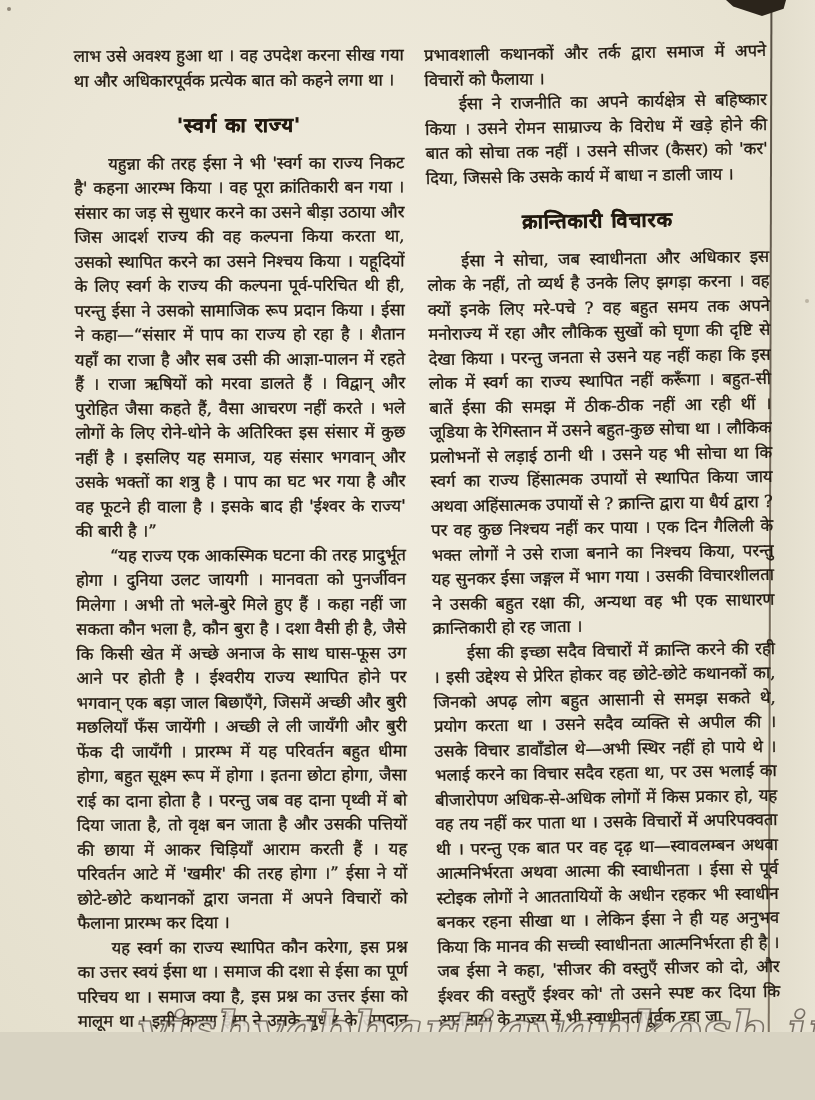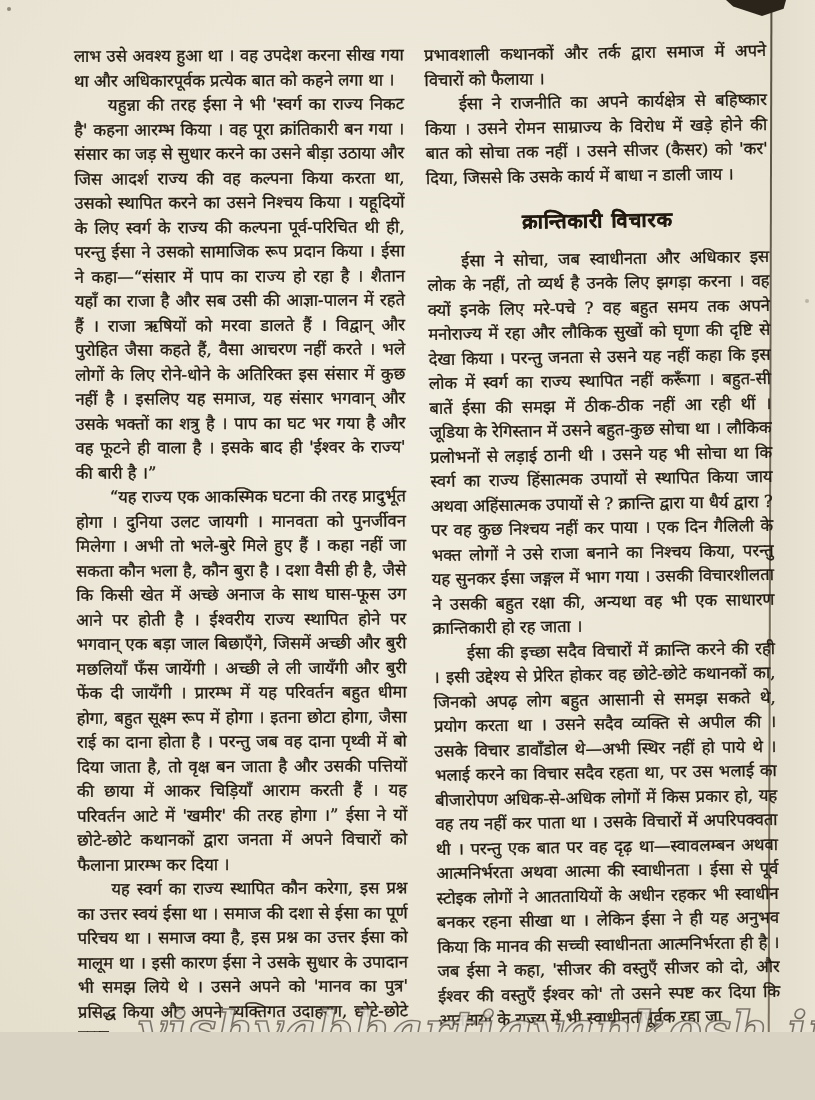--- a/index.html
+++ b/index.html
@@ -49,20 +49,21 @@
 
 <div class="page">
 
   <div class="edge-shade"></div>
   <div class="edge-line"></div>
   <div class="corner-blob"></div>
   <div class="specks"></div>
 
   <div class="col col-left">
     <p class="cont">लाभ उसे अवश्य हुआ था । वह उपदेश करना सीख गया था और अधिकारपूर्वक प्रत्येक बात को कहने लगा था ।</p>
+    <h2 class="heading">'स्वर्ग का राज्य'</h2>
     <p class="para">यहुन्ना की तरह ईसा ने भी 'स्वर्ग का राज्य निकट है' कहना आरम्भ किया । वह पूरा क्रांतिकारी बन गया । संसार का जड़ से सुधार करने का उसने बीड़ा उठाया और जिस आदर्श राज्य की वह कल्पना किया करता था, उसको स्थापित करने का उसने निश्चय किया । यहूदियों के लिए स्वर्ग के राज्य की कल्पना पूर्व-परिचित थी ही, परन्तु ईसा ने उसको सामाजिक रूप प्रदान किया । ईसा ने कहा—“संसार में पाप का राज्य हो रहा है । शैतान यहाँ का राजा है और सब उसी की आज्ञा-पालन में रहते हैं । राजा ऋषियों को मरवा डालते हैं । विद्वान् और पुरोहित जैसा कहते हैं, वैसा आचरण नहीं करते । भले लोगों के लिए रोने-धोने के अतिरिक्त इस संसार में कुछ नहीं है । इसलिए यह समाज, यह संसार भगवान् और उसके भक्तों का शत्रु है । पाप का घट भर गया है और वह फूटने ही वाला है । इसके बाद ही 'ईश्वर के राज्य' की बारी है ।”</p>
     <p class="para">“यह राज्य एक आकस्मिक घटना की तरह प्रादुर्भूत होगा । दुनिया उलट जायगी । मानवता को पुनर्जीवन मिलेगा । अभी तो भले-बुरे मिले हुए हैं । कहा नहीं जा सकता कौन भला है, कौन बुरा है । दशा वैसी ही है, जैसे कि किसी खेत में अच्छे अनाज के साथ घास-फूस उग आने पर होती है । ईश्वरीय राज्य स्थापित होने पर भगवान् एक बड़ा जाल बिछाएँगे, जिसमें अच्छी और बुरी मछलियाँ फँस जायेंगी । अच्छी ले ली जायँगी और बुरी फेंक दी जायँगी । प्रारम्भ में यह परिवर्तन बहुत धीमा होगा, बहुत सूक्ष्म रूप में होगा । इतना छोटा होगा, जैसा राई का दाना होता है । परन्तु जब वह दाना पृथ्वी में बो दिया जाता है, तो वृक्ष बन जाता है और उसकी पत्तियों की छाया में आकर चिड़ियाँ आराम करती हैं । यह परिवर्तन आटे में 'खमीर' की तरह होगा ।” ईसा ने यों छोटे-छोटे कथानकों द्वारा जनता में अपने विचारों को फैलाना प्रारम्भ कर दिया ।</p>
     <p class="para">यह स्वर्ग का राज्य स्थापित कौन करेगा, इस प्रश्न का उत्तर स्वयं ईसा था । समाज की दशा से ईसा का पूर्ण परिचय था । समाज क्या है, इस प्रश्न का उत्तर ईसा को मालूम था । इसी कारण ईसा ने उसके सुधार के उपादान भी समझ लिये थे । उसने अपने को 'मानव का पुत्र' प्रसिद्ध किया और अपने व्यक्तिगत उदाहरण, छोटे-छोटे परन्तु</p>
   </div>
 
   <div class="col col-right">
     <p class="cont">प्रभावशाली कथानकों और तर्क द्वारा समाज में अपने विचारों को फैलाया ।</p>
     <p class="para">ईसा ने राजनीति का अपने कार्यक्षेत्र से बहिष्कार किया । उसने रोमन साम्राज्य के विरोध में खड़े होने की बात को सोचा तक नहीं । उसने सीजर (कैसर) को 'कर' दिया, जिससे कि उसके कार्य में बाधा न डाली जाय ।</p>
     <h2 class="heading">क्रान्तिकारी विचारक</h2>
     <p class="para">ईसा ने सोचा, जब स्वाधीनता और अधिकार इस लोक के नहीं, तो व्यर्थ है उनके लिए झगड़ा करना । वह क्यों इनके लिए मरे-पचे ? वह बहुत समय तक अपने मनोराज्य में रहा और लौकिक सुखों को घृणा की दृष्टि से देखा किया । परन्तु जनता से उसने यह नहीं कहा कि इस लोक में स्वर्ग का राज्य स्थापित नहीं करूँगा । बहुत-सी बातें ईसा की समझ में ठीक-ठीक नहीं आ रही थीं । जूडिया के रेगिस्तान में उसने बहुत-कुछ सोचा था । लौकिक प्रलोभनों से लड़ाई ठानी थी । उसने यह भी सोचा था कि स्वर्ग का राज्य हिंसात्मक उपायों से स्थापित किया जाय अथवा अहिंसात्मक उपायों से ? क्रान्ति द्वारा या धैर्य द्वारा ? पर वह कुछ निश्चय नहीं कर पाया । एक दिन गैलिली के भक्त लोगों ने उसे राजा बनाने का निश्चय किया, परन्तु यह सुनकर ईसा जङ्गल में भाग गया । उसकी विचारशीलता ने उसकी बहुत रक्षा की, अन्यथा वह भी एक साधारण क्रान्तिकारी हो रह जाता ।</p>

